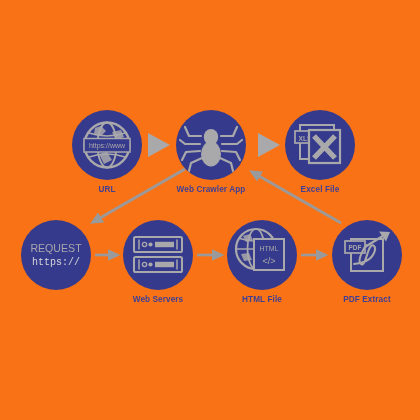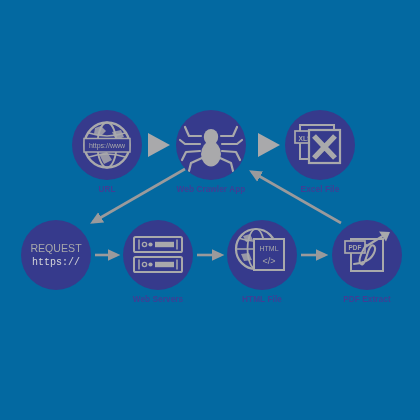--- a/index.html
+++ b/index.html
@@ -10,21 +10,21 @@
   body {
     width: 420px;
     height: 420px;
     font-family: "Liberation Sans", sans-serif;
     overflow: hidden;
   }
   #diagram-root {
     position: relative;
     width: 420px;
     height: 420px;
-    background: #0369a1;
+    background: #f97316;
   }
   #diagram-svg {
     position: absolute;
     left: 0;
     top: 0;
     width: 420px;
     height: 420px;
     display: block;
   }
   .node-label {

